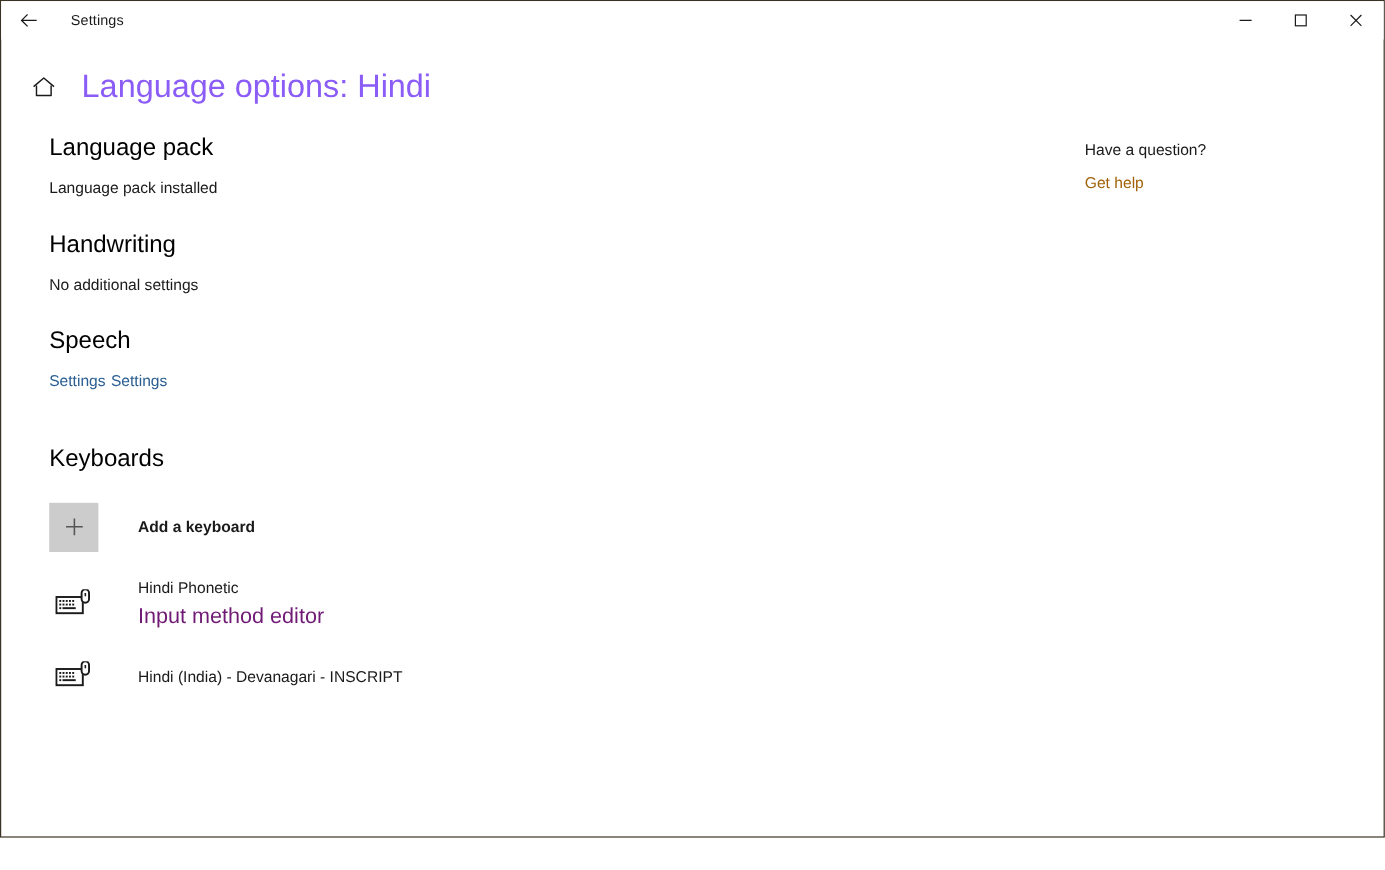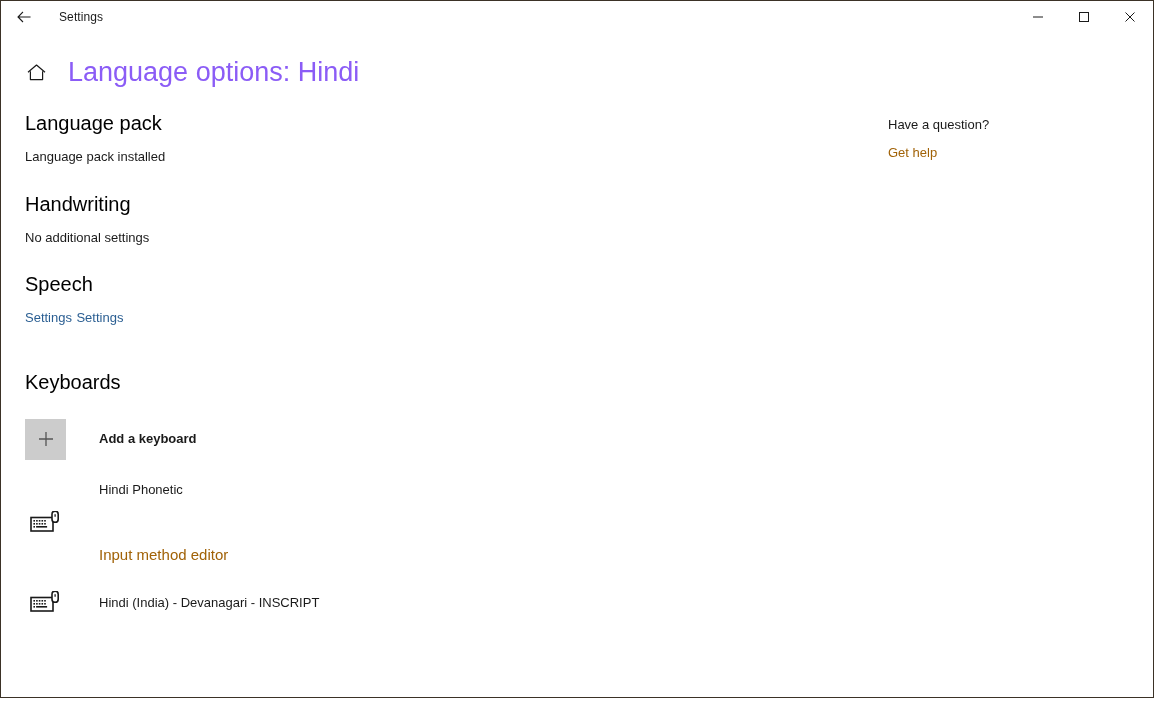--- a/index.html
+++ b/index.html
@@ -87,21 +87,21 @@
     color: #8b5cf6;
     margin-left: 20px;
     line-height: 1.1;
     white-space: nowrap;
   }
 
   
   .content {
     display: flex;
     align-items: flex-start;
-    padding-left: 24px;
+    padding-left: 40px;
     padding-top: 24px;
   }
   .main-col {
     width: 520px;
     flex: 0 0 auto;
   }
   .side-col {
     margin-left: 343px;
     width: 220px;
     flex: 0 0 auto;
@@ -174,30 +174,29 @@
     align-items: center;
     justify-content: center;
     flex: 0 0 auto;
   }
   .kb-icon svg { display: block; }
   .kb-text {
     margin-left: 33px;
     display: flex;
     flex-direction: column;
     justify-content: center;
-    gap: 44px;
   }
   .kb-name {
     font-size: 13px;
     color: #1a1a1a;
     line-height: 1.35;
   }
   .kb-sub {
-    font-size: 15px;
-    color: #a16207;
+    font-size: 18px;
+    color: #701a75;
     line-height: 1.35;
     margin-top: 2px;
   }
 
   
   .side-title {
     font-size: 13px;
     color: #1a1a1a;
     line-height: 1.3;
   }

